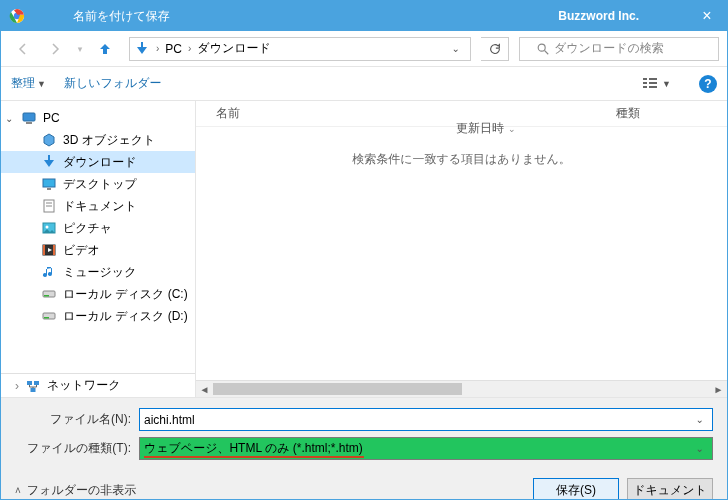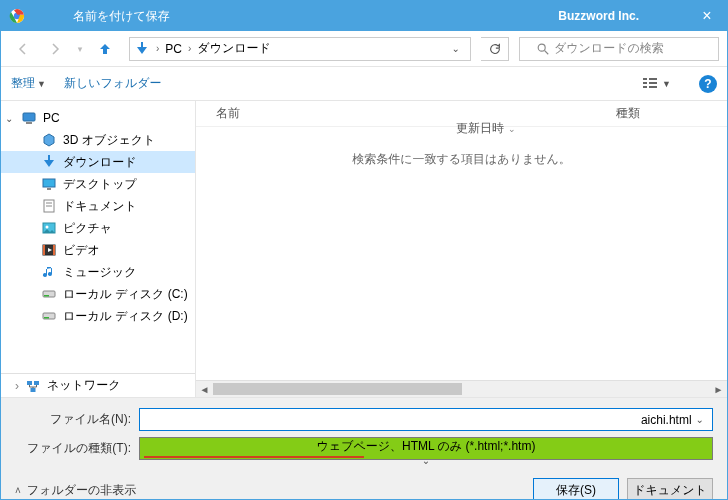--- a/index.html
+++ b/index.html
@@ -57,23 +57,23 @@
 .hscroll { height: 17px; background: #f0f0f0; border-top: 1px solid #e0e0e0; display: flex; align-items: center; }
 .hscroll .arrow { width: 17px; height: 17px; display: flex; align-items: center; justify-content: center; color: #666; font-size: 10px; }
 .hscroll .track { flex: 1; position: relative; height: 100%; }
 .hscroll .thumb { position: absolute; left: 0; width: 50%; top: 2px; bottom: 2px; background: #c8c8c8; }
 
 .bottom { border-top: 1px solid #e5e5e5; background: #f0f0f0; padding: 10px 14px 8px 14px; }
 .field-row { display: flex; align-items: center; margin-bottom: 6px; }
 .field-row .label { width: 124px; text-align: right; padding-right: 8px; color: #333; }
 .field-row .combo { flex: 1; height: 23px; border: 1px solid #7a7a7a; background: #fff; display: flex; align-items: center; padding: 0 4px; position: relative; }
 .field-row .combo.focused { border-color: #0078d7; }
-.field-row .combo .val { flex: 1; text-align: right; }
+.field-row .combo .val { flex: 1; }
 .field-row .combo .dd { color: #555; padding: 0 4px; font-size: 10px; }
-.field-row .combo.type-combo { background: #84cc16; flex-direction: column; }
+.field-row .combo.type-combo { background: #22c55e; }
 .underline-red { position: absolute; left: 4px; bottom: 1px; height: 2px; width: 220px; background: #d04020; }
 
 .footer-row { display: flex; align-items: center; margin-top: 18px; }
 .hide-folders { display: flex; align-items: center; gap: 6px; color: #333; cursor: pointer; }
 .hide-folders .caret { font-size: 10px; color: #555; }
 .footer-spacer { flex: 1; }
 .btn { min-width: 86px; height: 24px; border: 1px solid #adadad; background: #e1e1e1; display: flex; align-items: center; justify-content: center; margin-left: 8px; cursor: pointer; }
 .btn.primary { border-color: #0078d7; background: #e5f1fb; }
 
 svg { display: block; }

